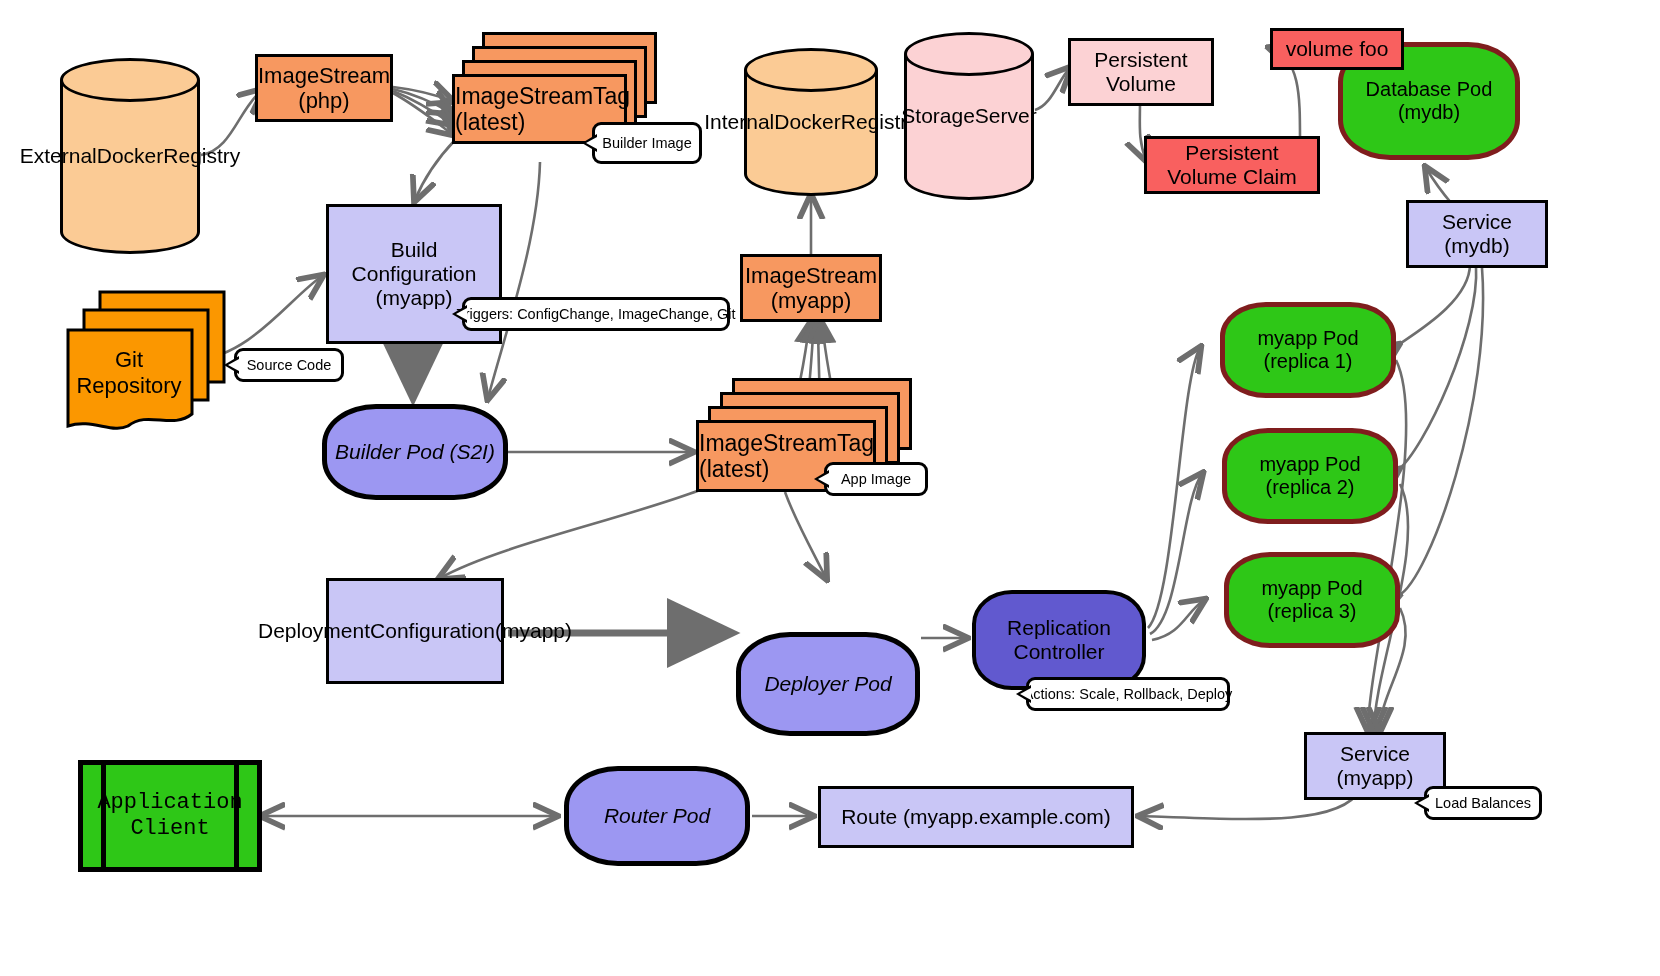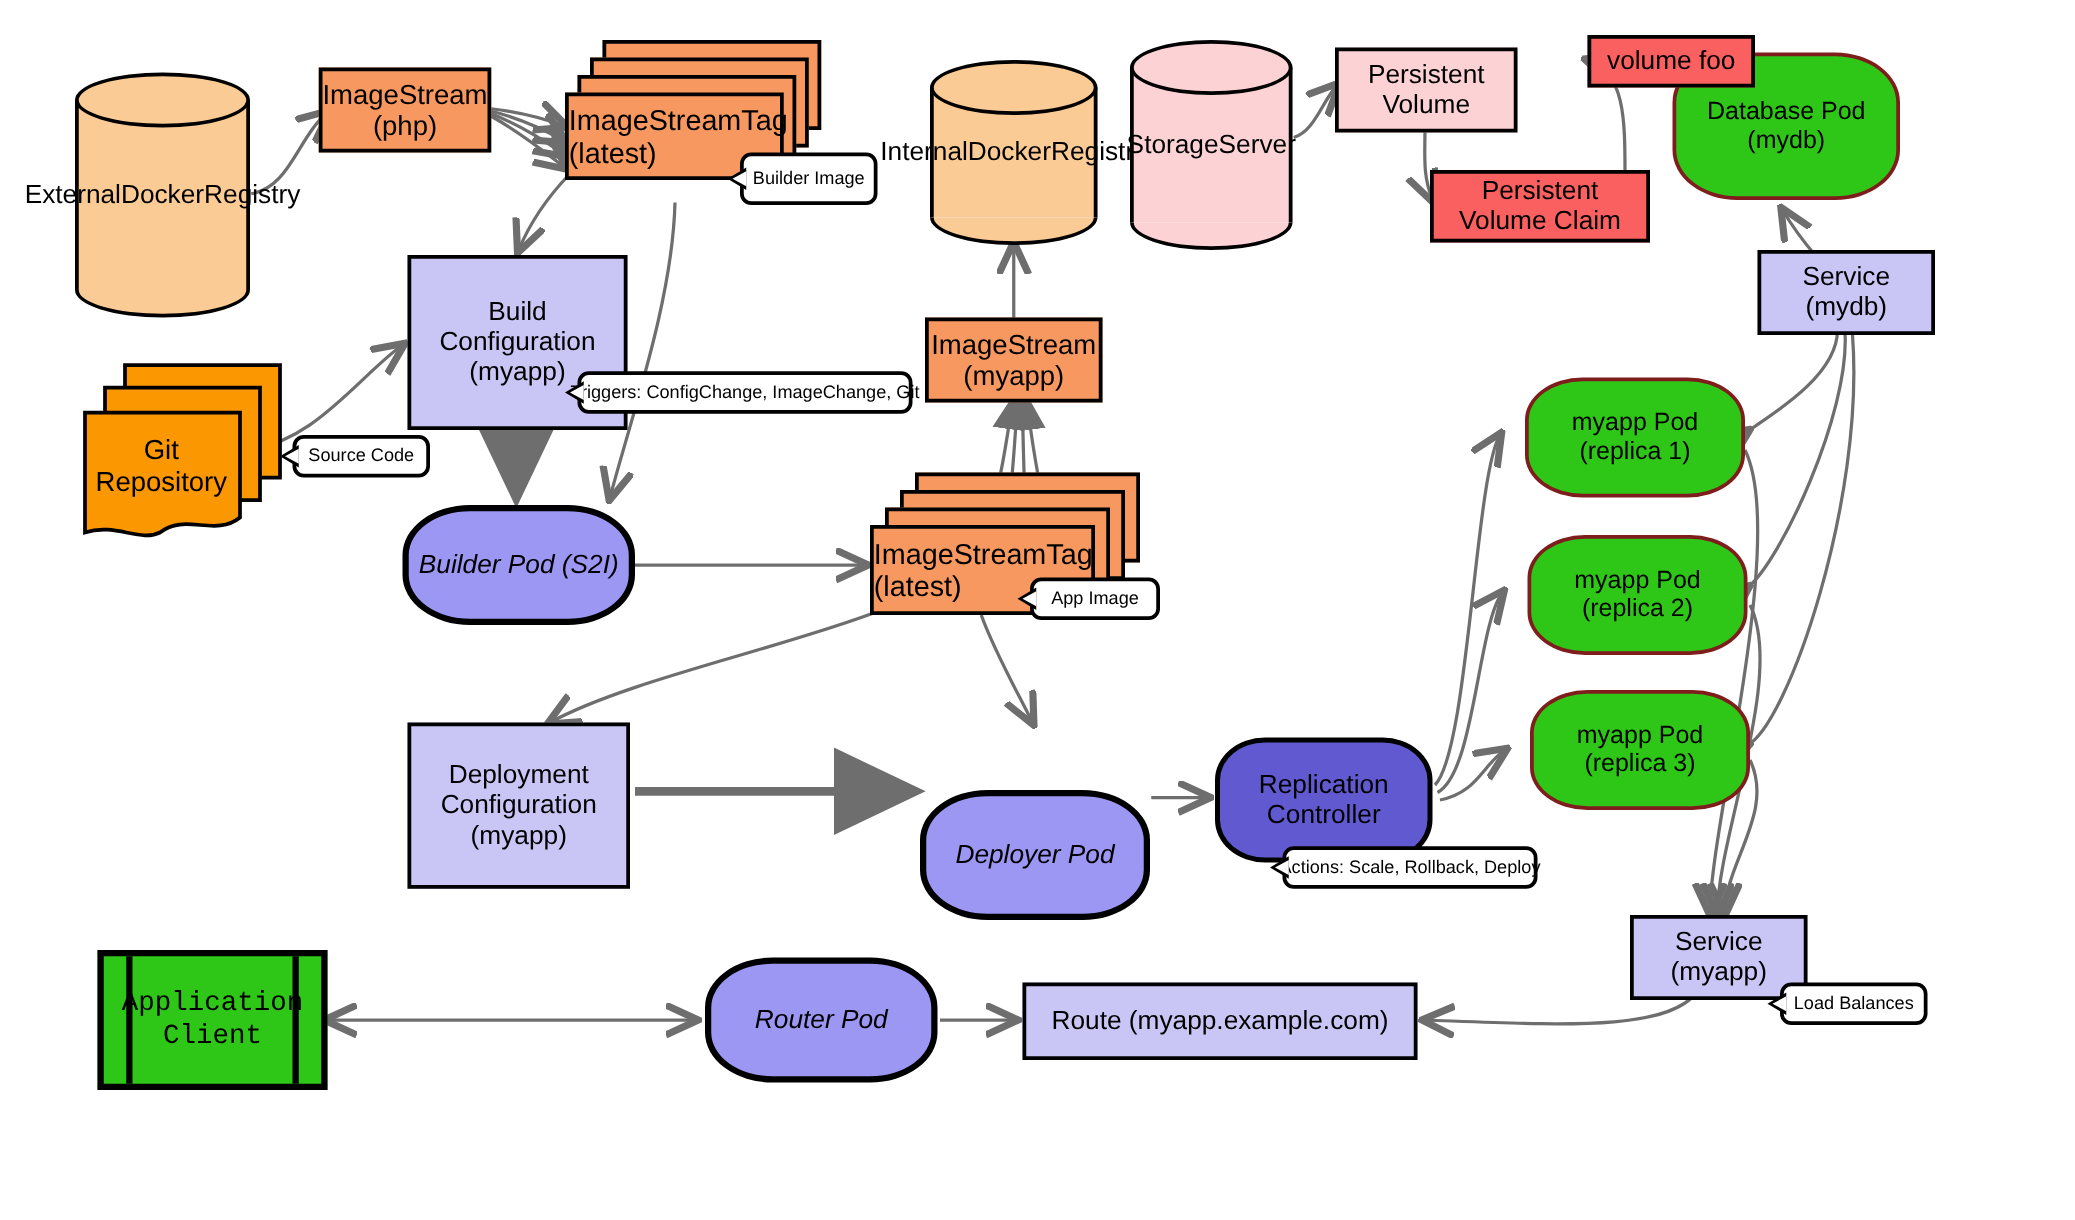--- a/index.html
+++ b/index.html
@@ -15,21 +15,21 @@
 
   
   .istream{background:#f79860;border:3px solid #000;font-size:22px;}
 
   
   .pvol{background:#fcd2d4;border:3px solid #000;font-size:21px;}
   .pvc{background:#f9605f;border:3px solid #000;font-size:21px;}
   .volfoo{background:#f9605f;border:3px solid #000;font-size:21px;}
 
   
-  .gpod{background:#2ec717;border:3px solid #7f1d1d;border-radius:46px/34px;font-size:20px;}
+  .gpod{background:#2ec717;border:5px solid #7f1d1d;border-radius:46px/34px;font-size:20px;}
   .gpod.big{border-radius:52px/40px;}
 
   
   .ppod{background:#9c97f2;border:5px solid #000;border-radius:54px/40px;font-size:21px;font-style:italic;}
   .rcpod{background:#6159cf;border:4px solid #000;border-radius:40px/34px;font-size:21px;}
 
   
   .cyl{position:absolute;}
   .cyl .body{position:absolute;left:0;right:0;top:22px;bottom:22px;
              border-left:3px solid #000;border-right:3px solid #000;}
@@ -299,21 +299,21 @@
   <div class="node gpod" style="left:1222px;top:428px;width:176px;height:96px;flex-direction:column;">
     <span>myapp Pod</span>
     <span>(replica 2)</span>
   </div>
 
   <div class="node gpod" style="left:1224px;top:552px;width:176px;height:96px;flex-direction:column;">
     <span>myapp Pod</span>
     <span>(replica 3)</span>
   </div>
 
-  <div class="node cfg" style="left:326px;top:578px;width:178px;height:133px;flex-direction:column;">
+  <div class="node cfg" style="left:326px;top:578px;width:178px;height:106px;flex-direction:row;">
     <span>Deployment</span>
     <span>Configuration</span>
     <span>(myapp)</span>
   </div>
 
 
   <div class="node ppod" style="left:736px;top:586px;width:184px;height:104px;margin-top:46px;">
     <span>Deployer Pod</span>
   </div>
 

